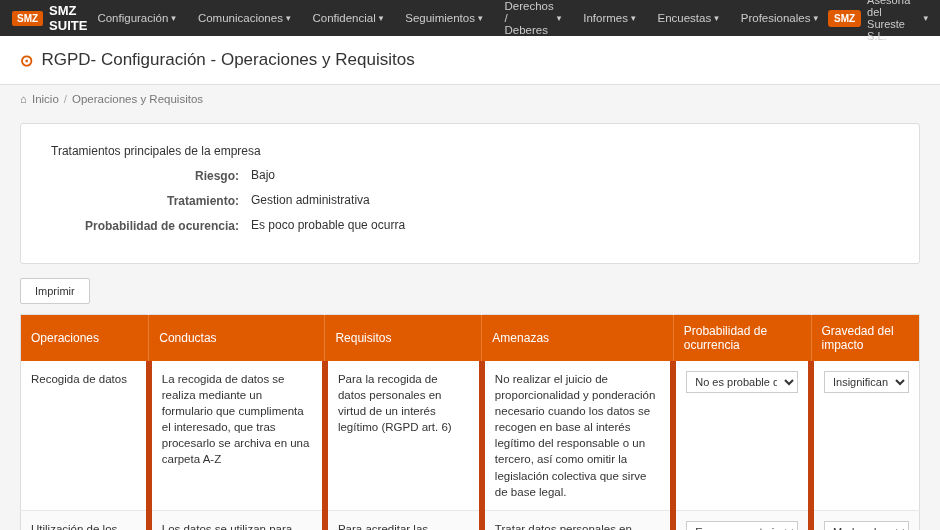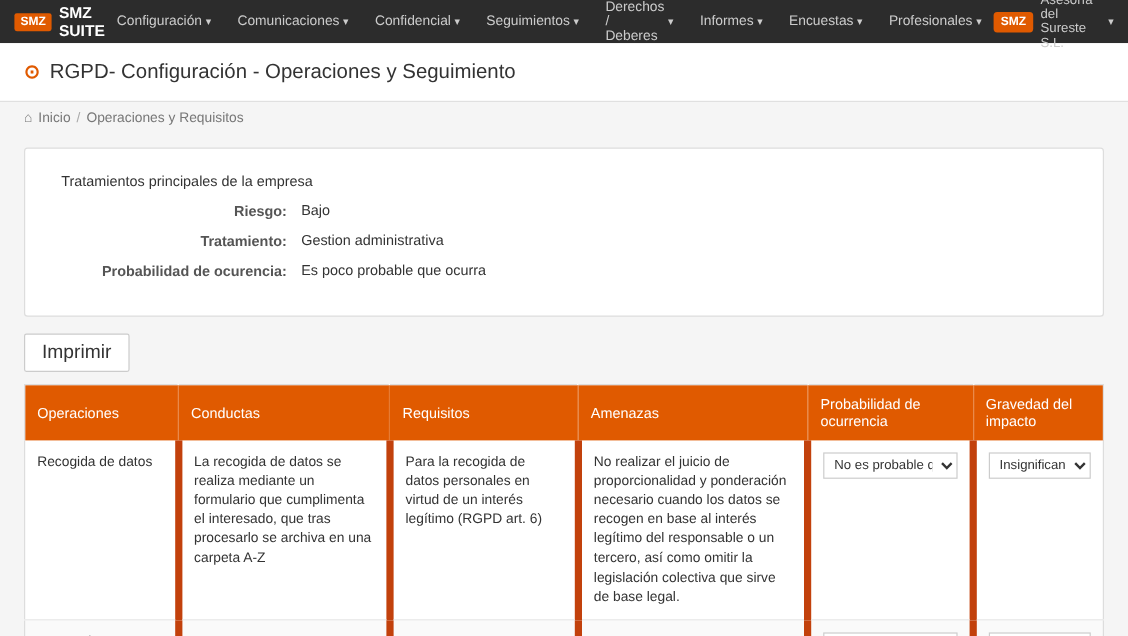--- a/index.html
+++ b/index.html
@@ -133,21 +133,21 @@
       padding: 7px 14px;
       font-size: 12px;
       cursor: pointer;
       border-radius: 2px;
     }
     .btn-outline {
       background: #fff;
       color: #333;
       border: 1px solid #ccc;
       padding: 6px 14px;
-      font-size: 16px;
+      font-size: 11px;
       cursor: pointer;
       border-radius: 2px;
     }
 
     
     .data-table {
       width: 100%;
       border-collapse: collapse;
       background: #fff;
       border: 1px solid #ddd;
@@ -241,21 +241,21 @@
   <div class="topnav-right">
     <span class="topnav-brand-logo">SMZ</span>
     <span style="cursor:pointer;">Asesoría del Sureste S.L.</span>
     <span class="chevron">▾</span>
   </div>
 </nav>
 
 <div class="page-header">
   <span class="page-header-icon">⊙</span>
   <h1 class="page-title">
-    <strong>RGPD</strong><span>- Configuración - Operaciones y Seguimiento</span>
+    <strong>RGPD</strong><span>- Configuración - Operaciones y Requisitos</span>
   </h1>
 </div>
 
 <div class="breadcrumb">
   <span>⌂</span>
   <a href="#">Inicio</a>
   <span class="breadcrumb-sep">/</span>
   <span>Operaciones y Requisitos</span>
 </div>
 

